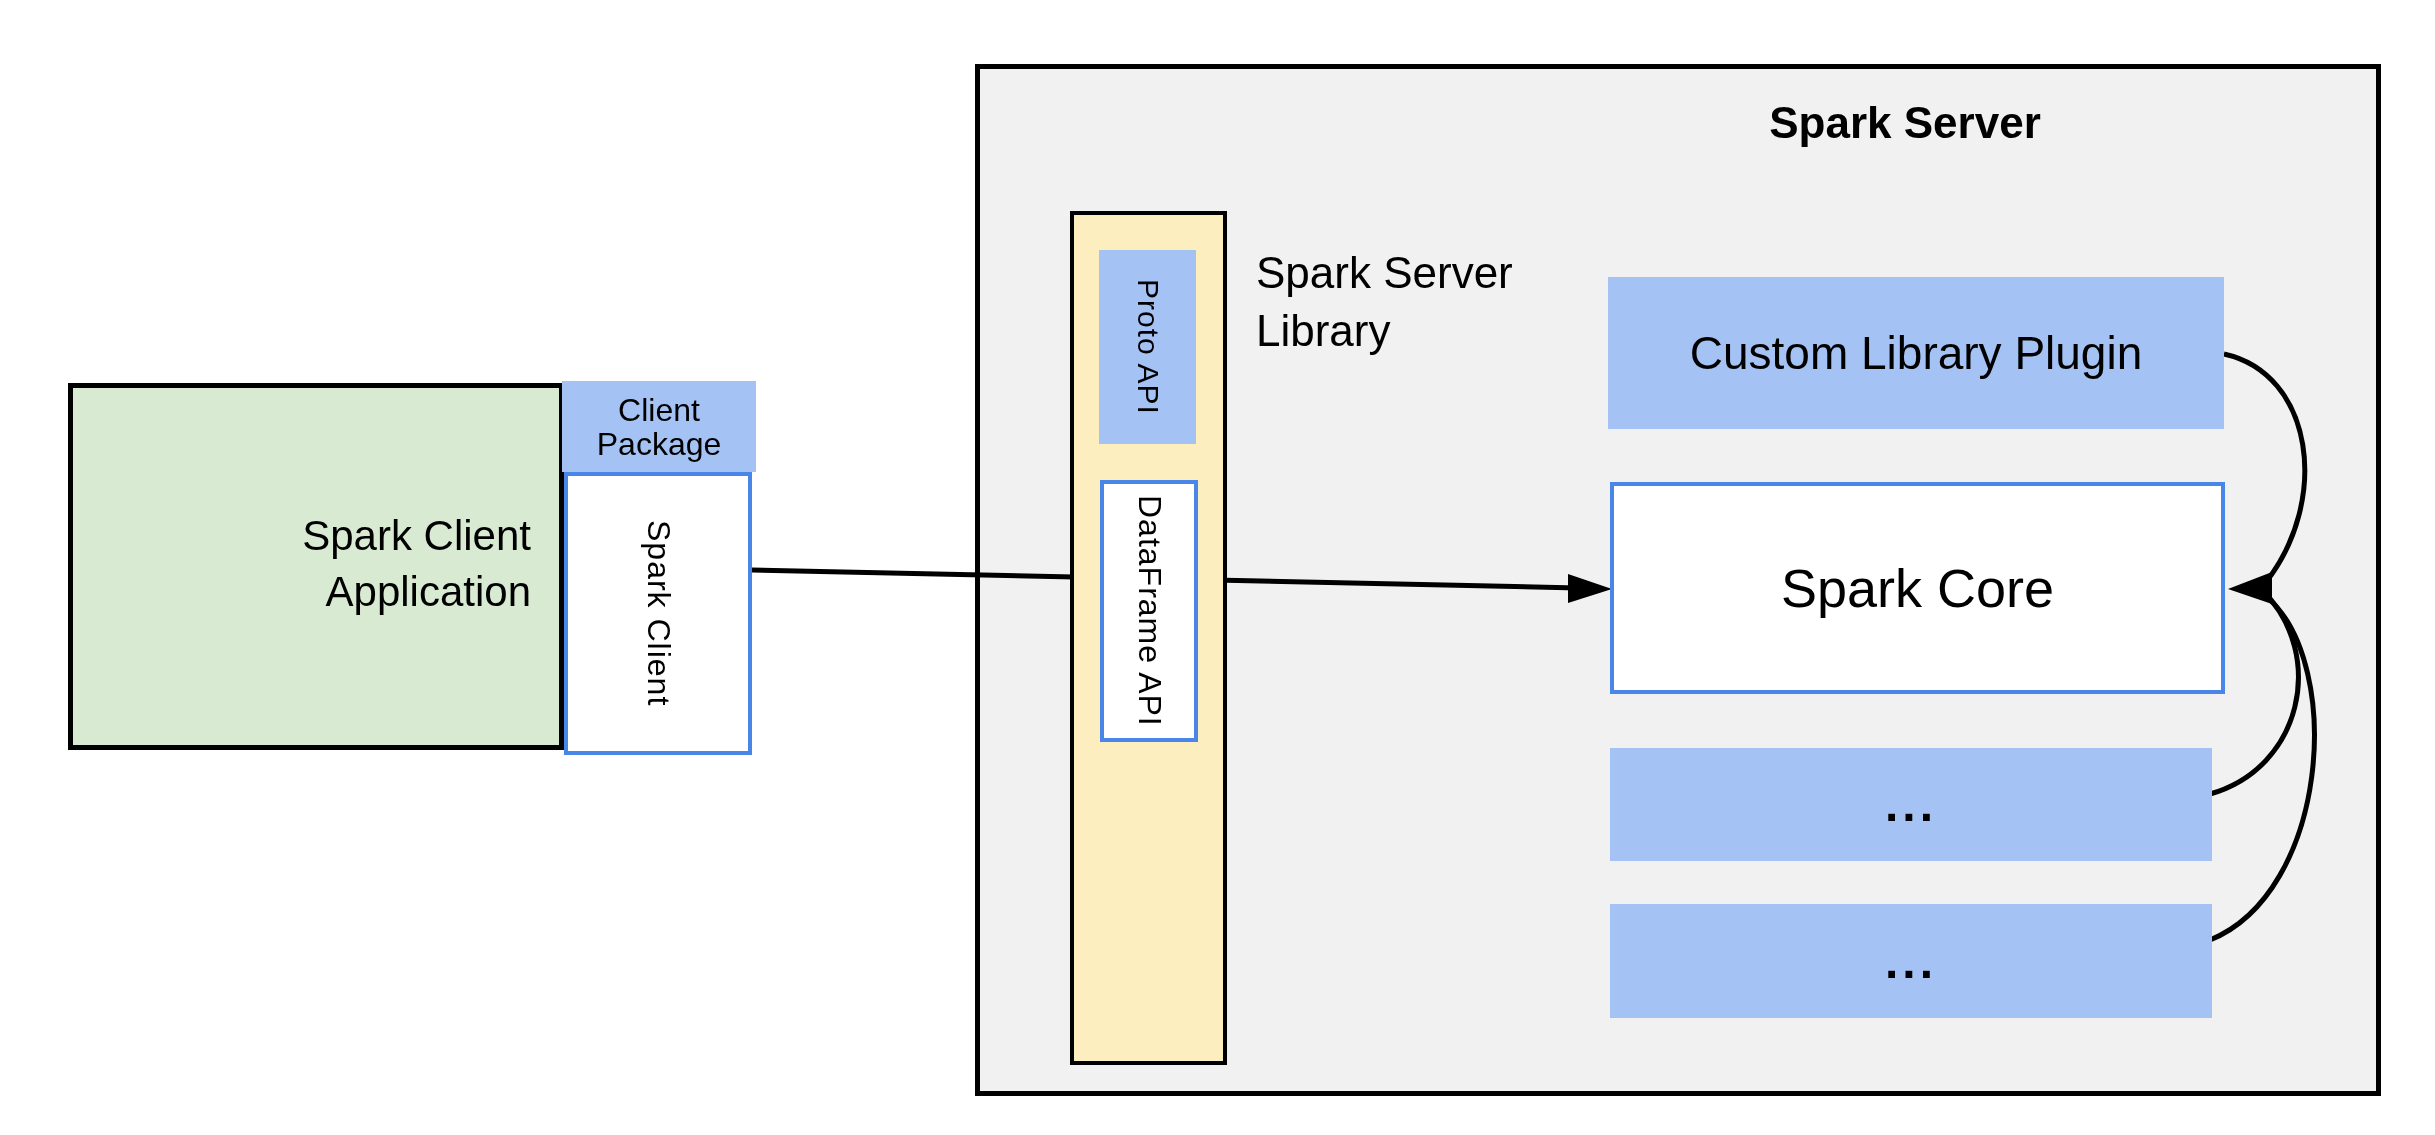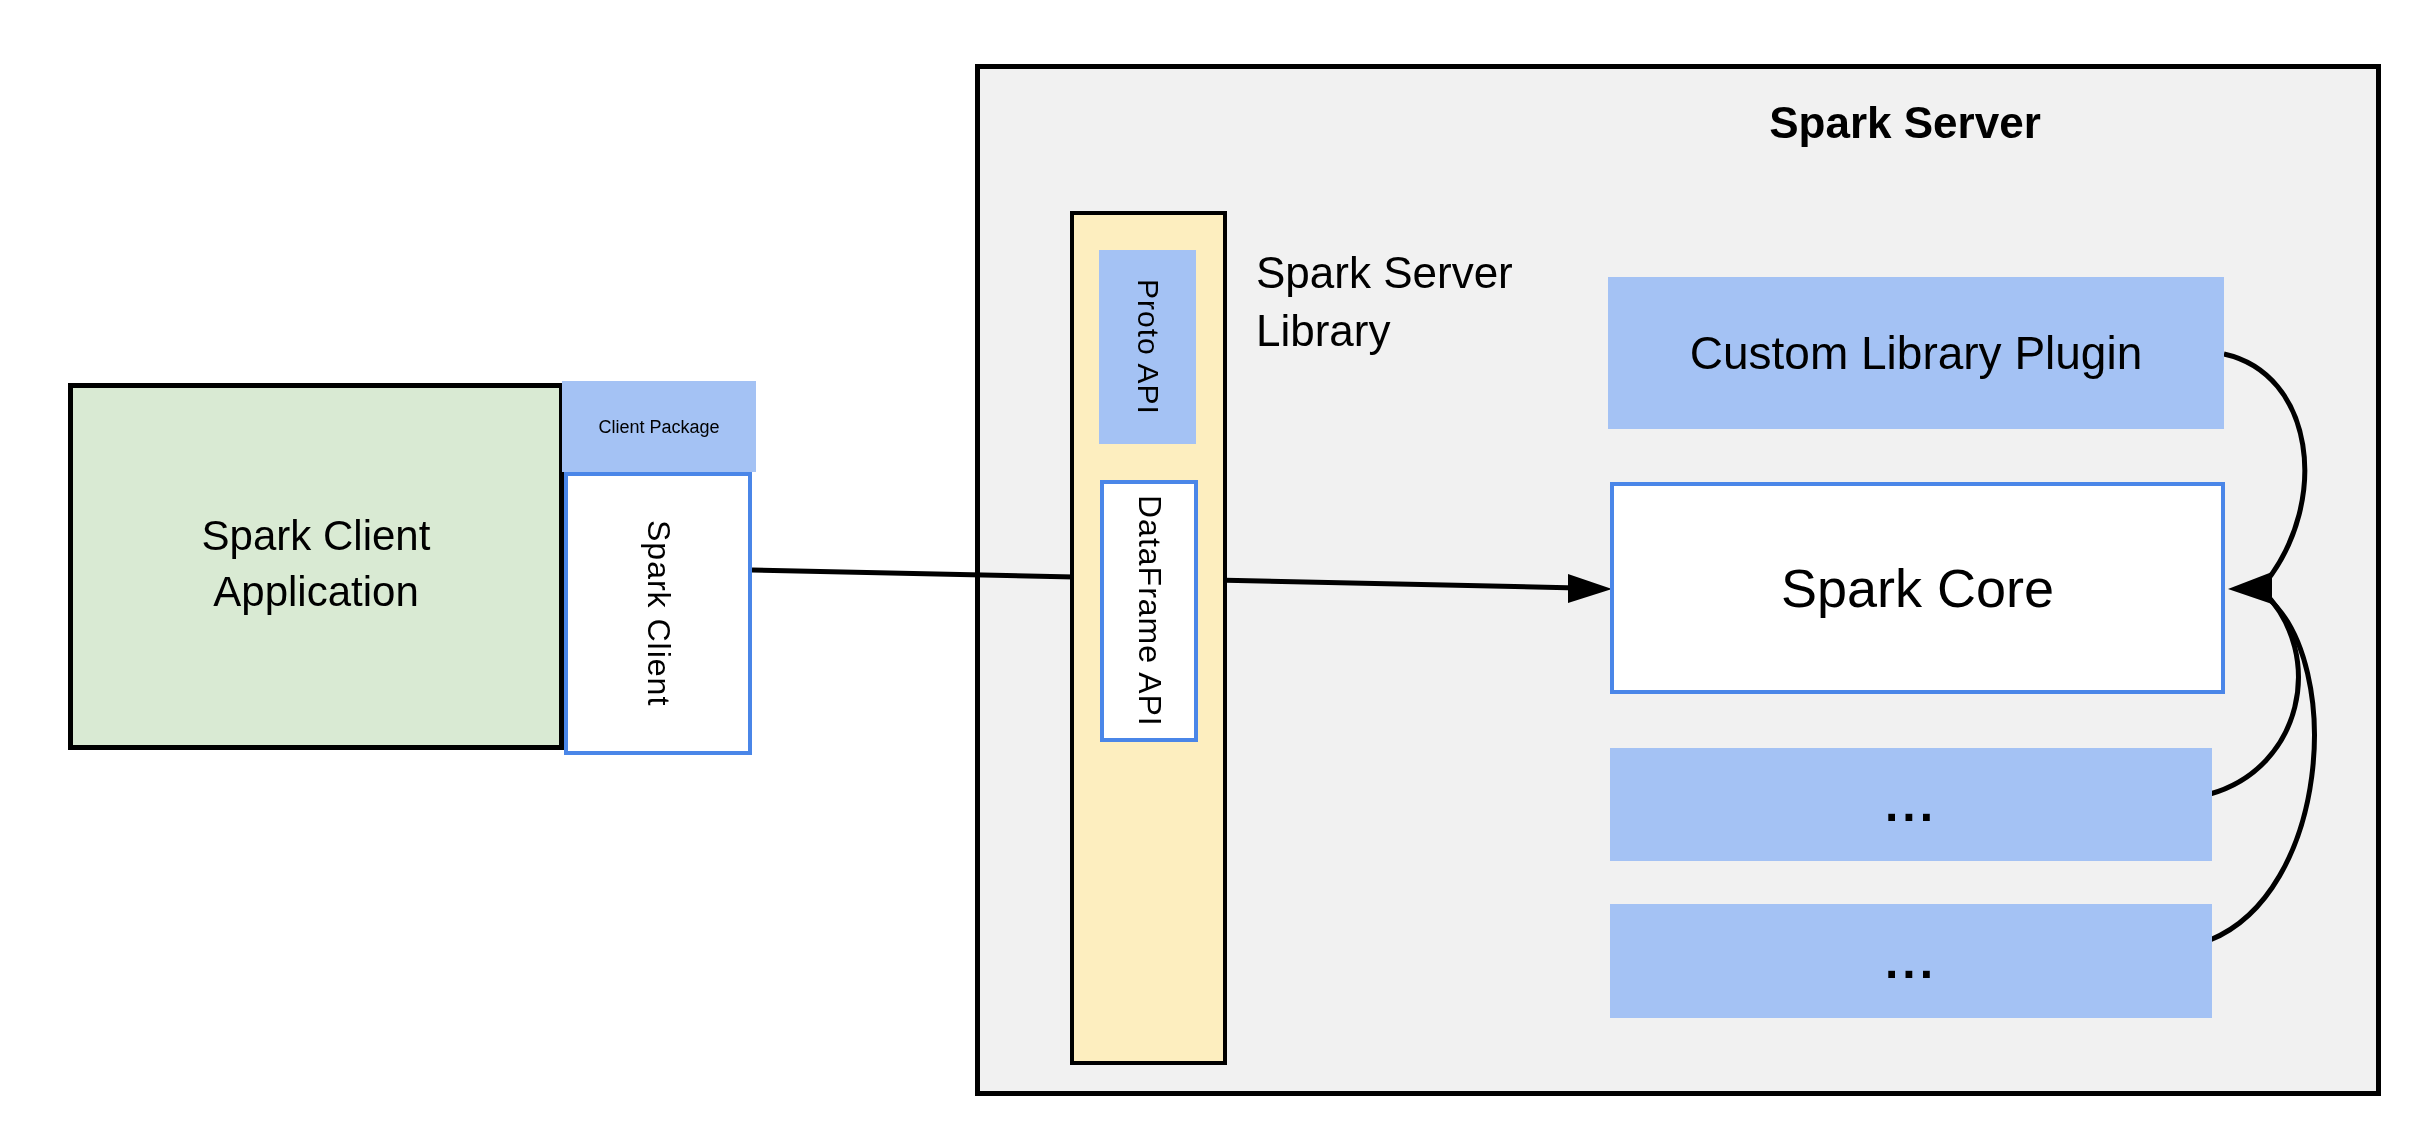--- a/index.html
+++ b/index.html
@@ -20,23 +20,23 @@
     overflow:hidden;
   }
   .box{position:absolute;box-sizing:border-box;z-index:3;}
   .label{position:absolute;z-index:4;}
   .center{display:flex;align-items:center;justify-content:center;text-align:center;}
 
   .green-box{
     background:var(--green-fill,#d9ead3);
     border:5px solid var(--line-black,#000);
   }
-  .app-label{font-size:42px;line-height:56px;text-align:center;}
+  .app-label{font-size:42px;line-height:56px;text-align:right;}
   .package-box{background:var(--blue-fill,#a4c2f4);}
-  .package-label{font-size:18px;line-height:34px;}
+  .package-label{font-size:32px;line-height:34px;}
   .white-blue{
     background:#ffffff;
     border:4px solid var(--blue-border,#4a86e8);
   }
   .vtext{
     writing-mode:vertical-rl;
     text-orientation:mixed;
     font-size:32px;
     letter-spacing:1px;
     white-space:nowrap;

